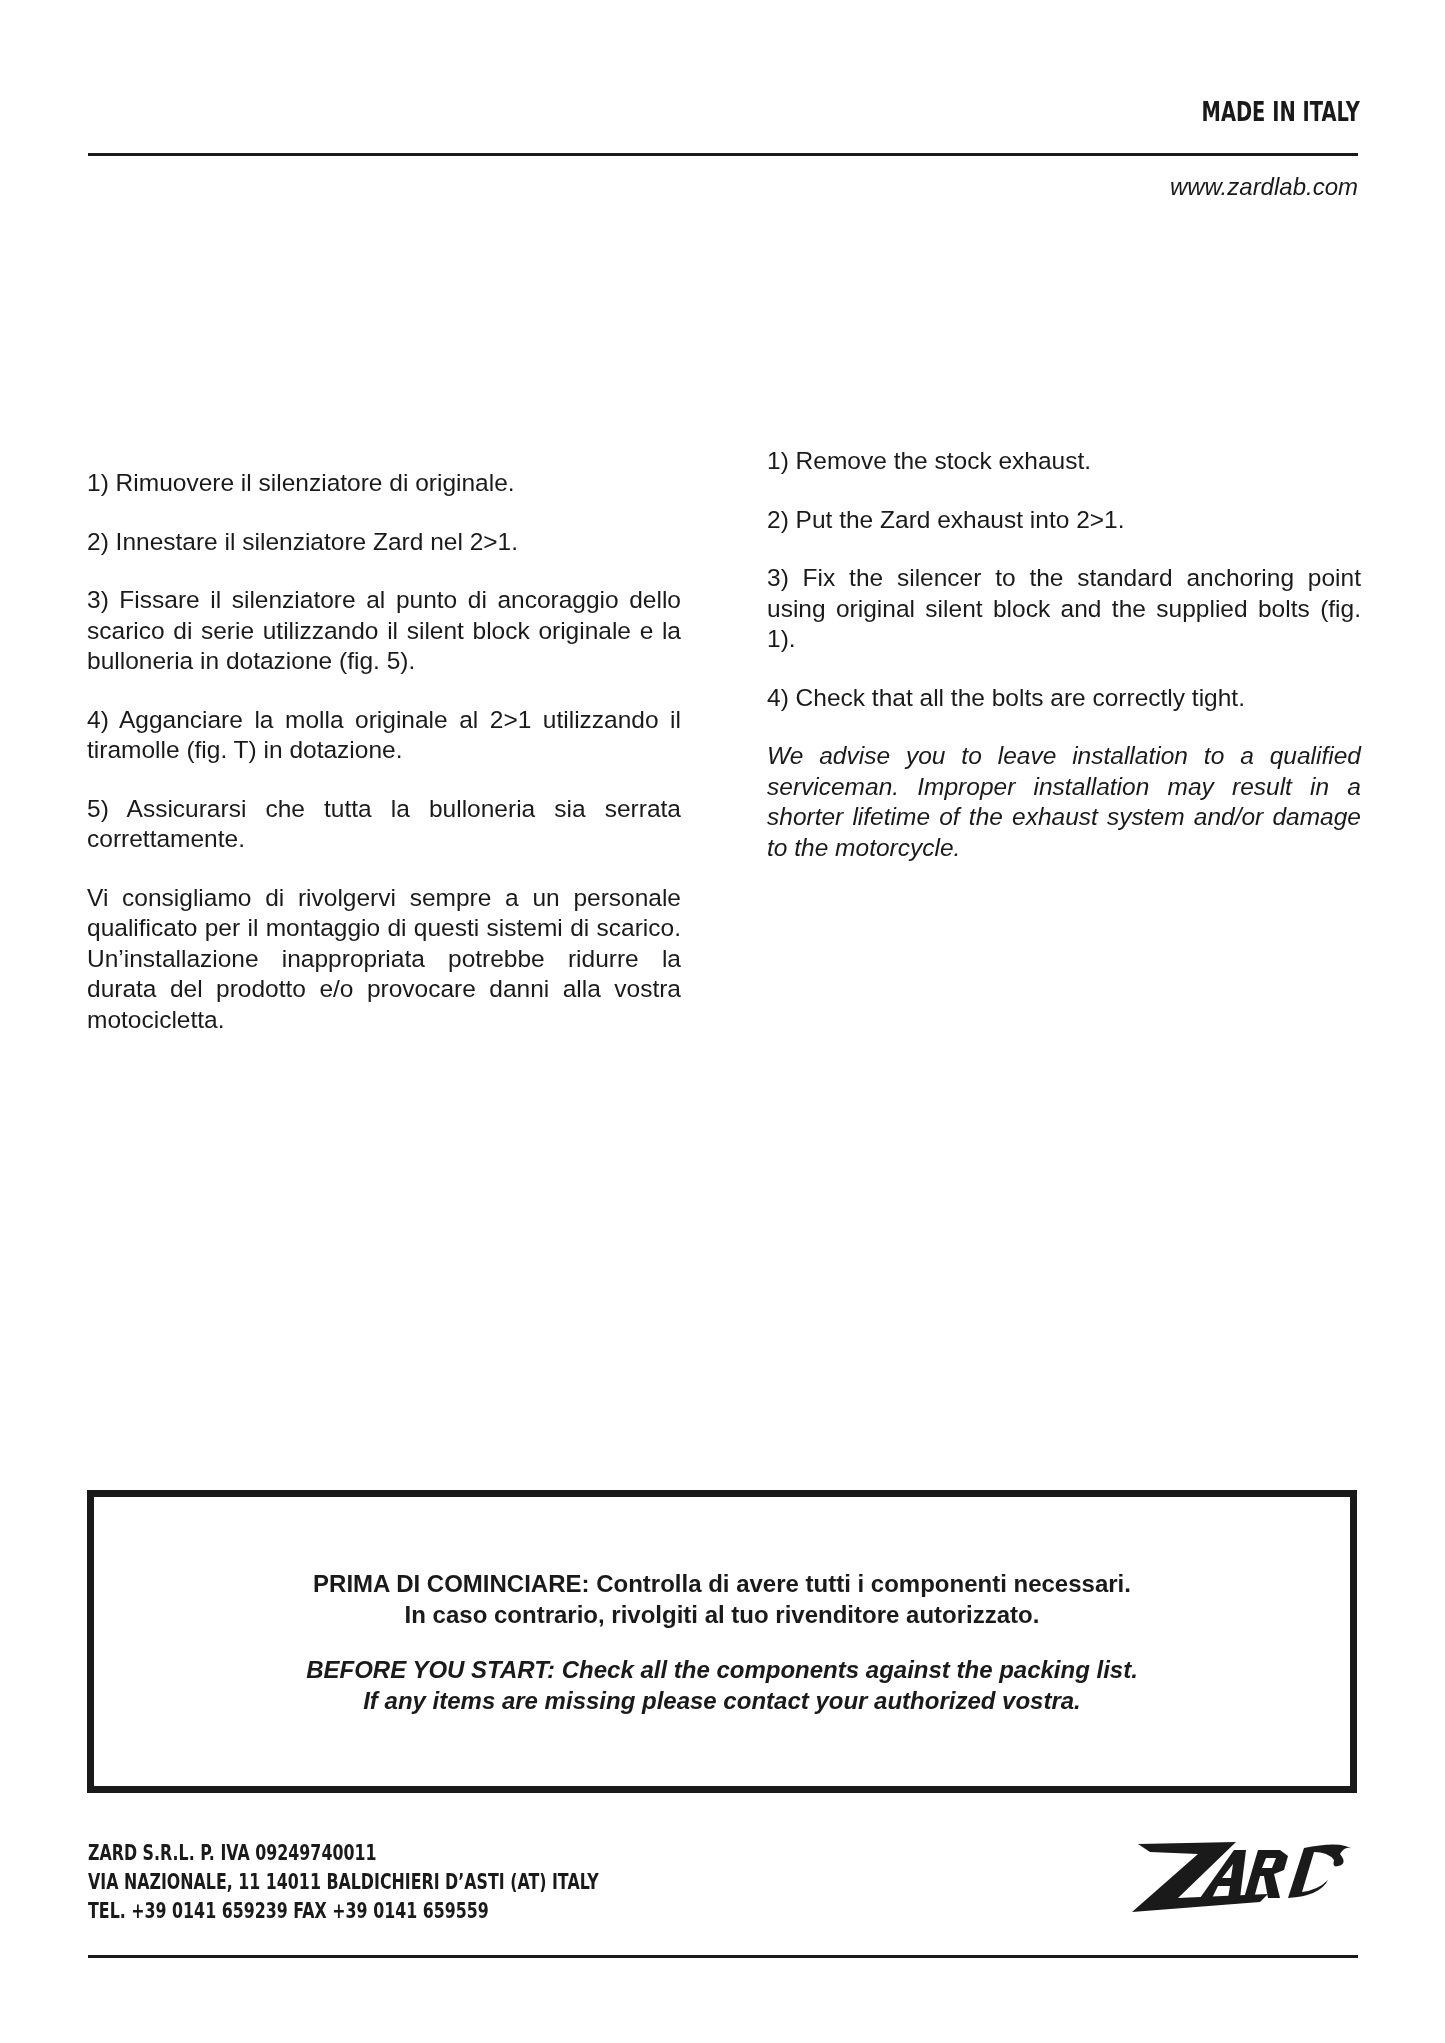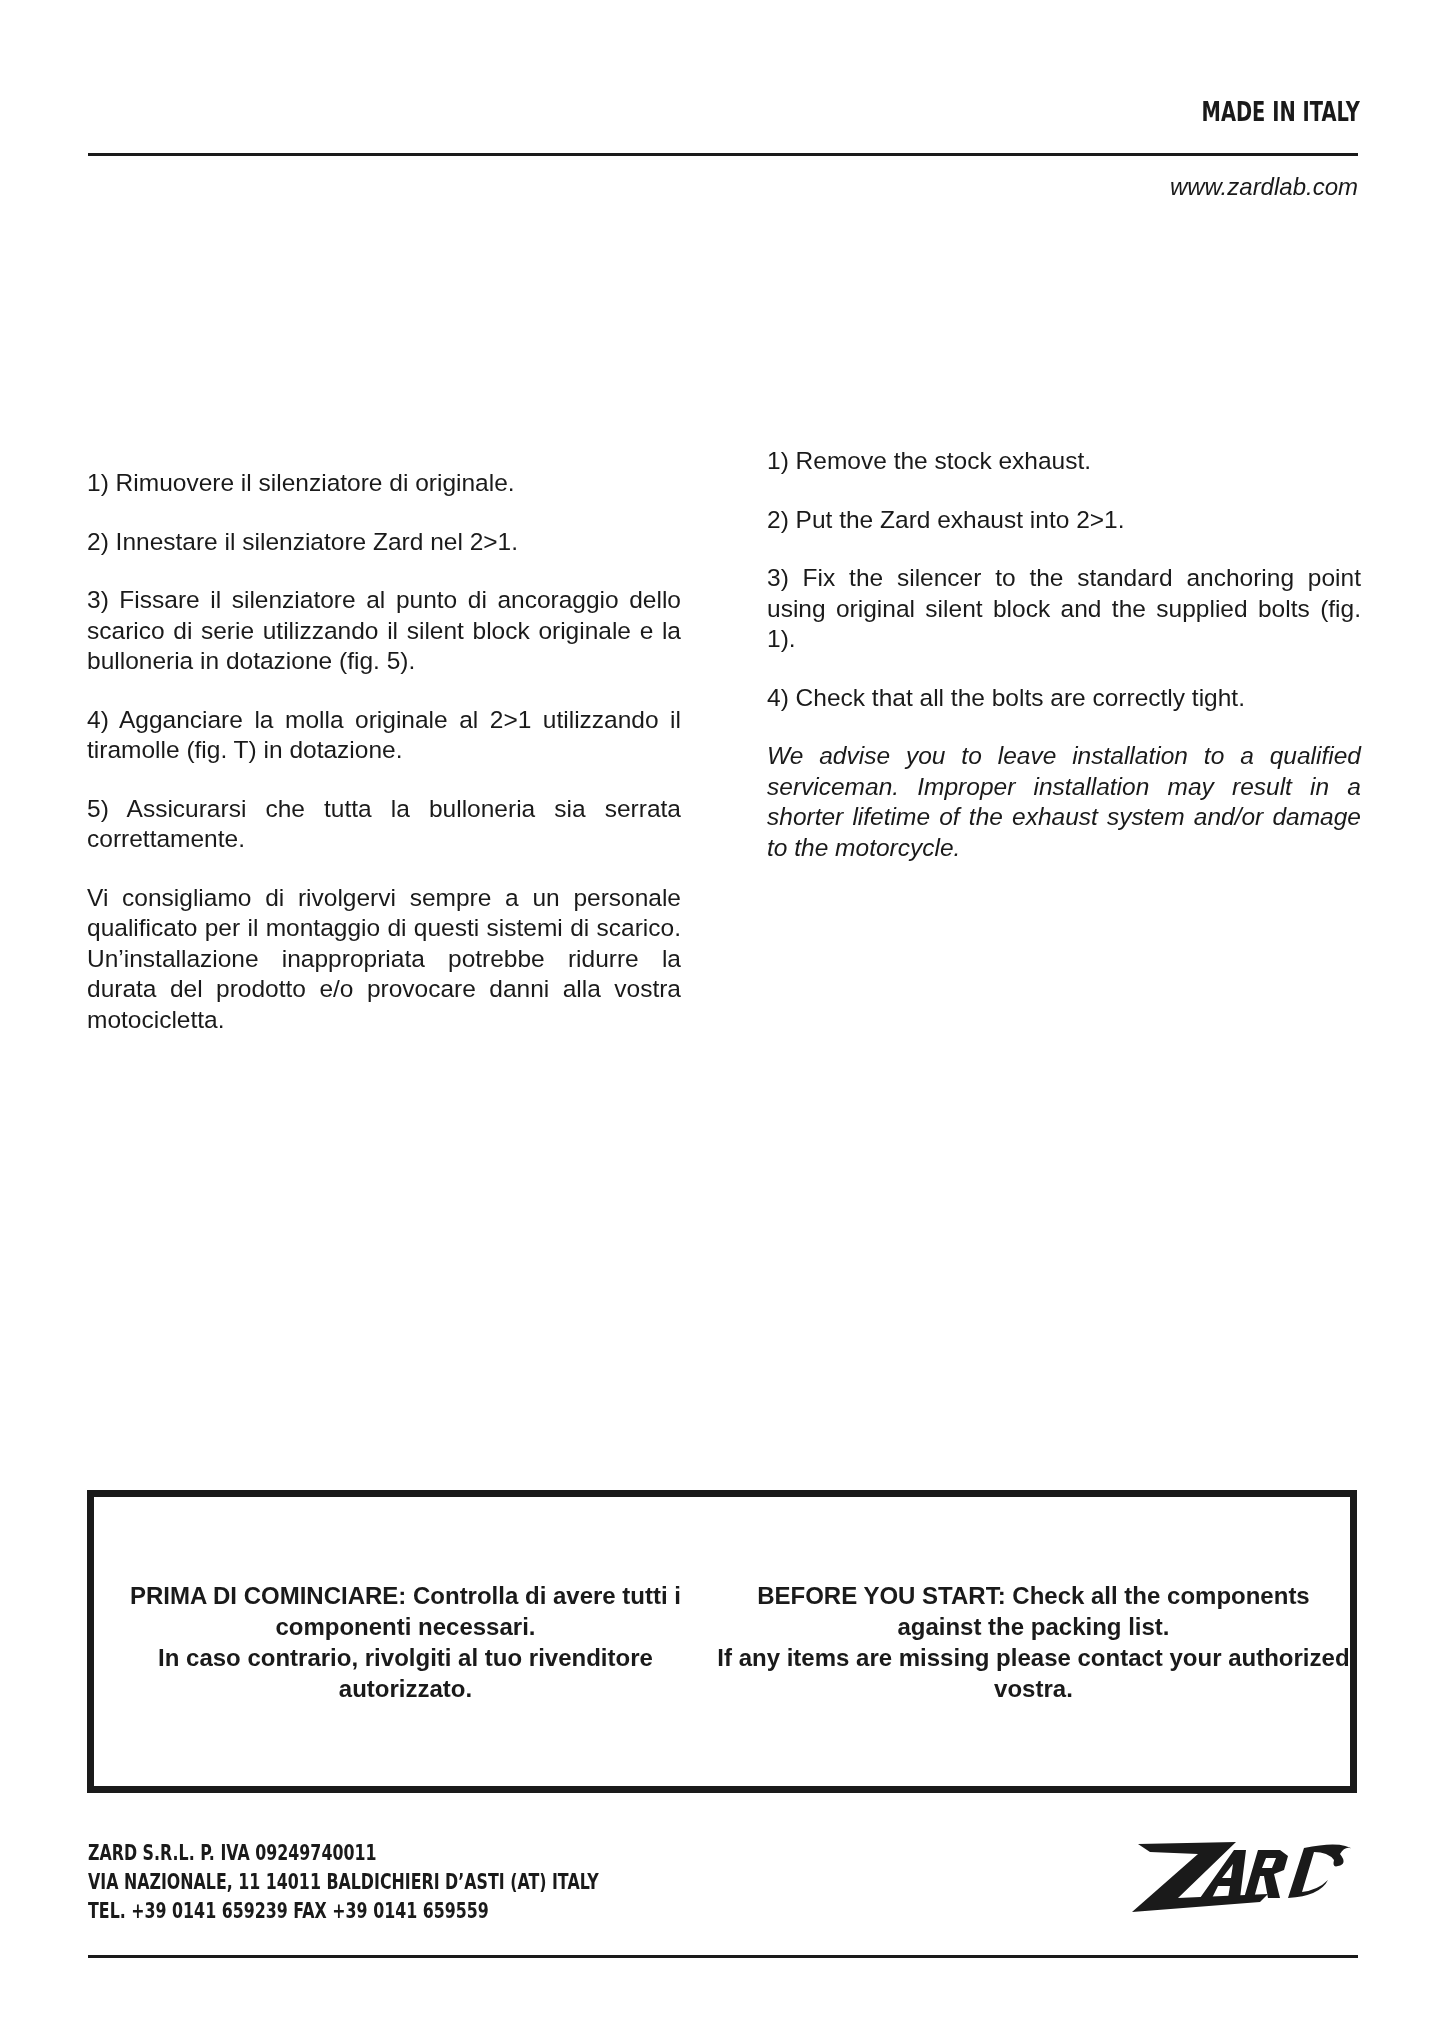--- a/index.html
+++ b/index.html
@@ -22,27 +22,27 @@
     font-size: 24.5px; line-height: 30.5px; color: #1a1a1a;
   }
   .col.left { left: 87px; margin-top: 22px; }
   .col.right { left: 767px; }
   .para { margin: 0 0 28px 0; text-align: justify; }
   .para.italic { font-style: italic; margin-top: 24px; }
   .col.left .para.note { margin-top: 0; }
   .box {
     position: absolute; left: 87px; top: 1490px; width: 1256px; height: 289px;
     border: 7px solid #1a1a1a; background: #fff;
-    display: flex; flex-direction: row; justify-content: center; align-items: center;
+    display: flex; flex-direction: column; justify-content: center; align-items: center;
     text-align: center;
   }
   .box .line { font-weight: bold; font-size: 24px; line-height: 31px; color: #1a1a1a; }
   .box .group { margin: 12px 0; }
   .box .group.it .line, .box .group.en .line { }
-  .box .group.en .line { }
+  .box .group.en .line { font-style: italic; }
   .company {
     position: absolute; left: 88px; top: 1838px;
     font-family: "DejaVu Sans", sans-serif; font-weight: bold; font-size: 22px; line-height: 29px;
     transform: scaleX(0.72); transform-origin: left top; white-space: nowrap; color: #1a1a1a;
   }
   .logo { position: absolute; left: 1128px; top: 1836px; width: 240px; height: 80px; }
 </style>
 </head>
 <body>
 

